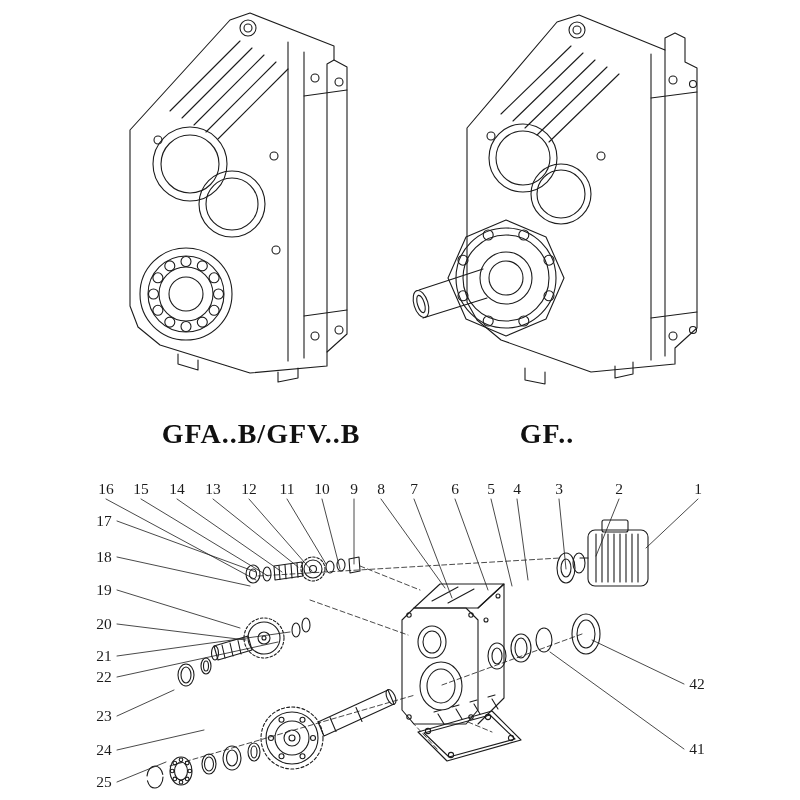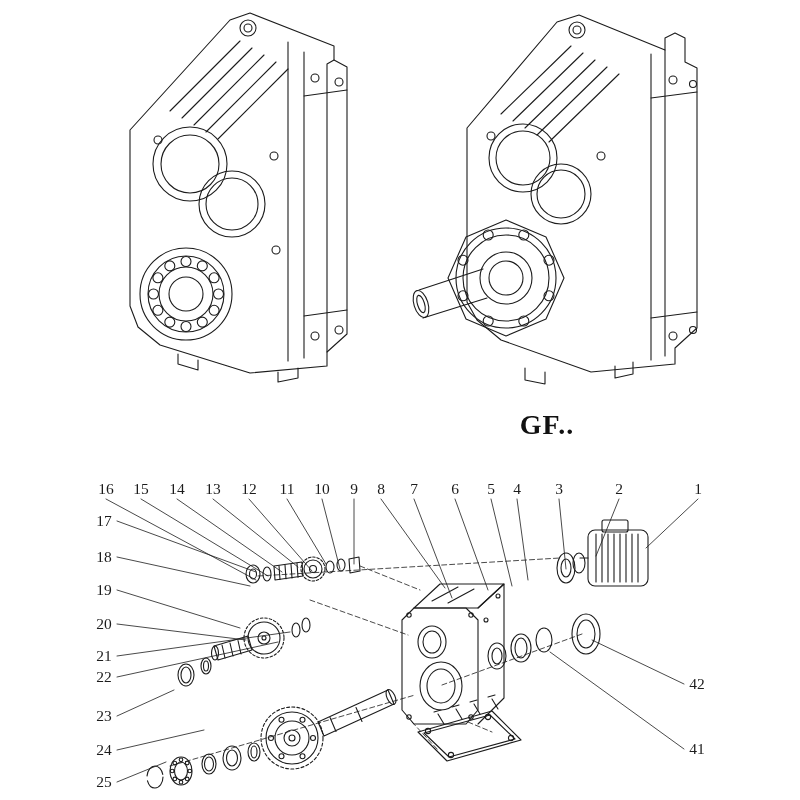--- a/index.html
+++ b/index.html
@@ -9,21 +9,21 @@
   }
   .fig{position:absolute;}
   .fig-left{left:98px;top:4px;}
   .fig-right{left:405px;top:6px;}
   .exploded{left:0;top:470px;}
   .fig-label{
     position:absolute;font-weight:bold;font-size:28px;text-align:center;
     letter-spacing:1px;color:#111;white-space:nowrap;
   }
   .fig-label-left{left:118px;top:418px;width:286px;}
-  .fig-label-right{left:452px;top:409px;width:190px;}
+  .fig-label-right{left:452px;top:418px;width:190px;}
   .ln{stroke:#1c1c1c;fill:none;stroke-width:1.1;stroke-linejoin:round;stroke-linecap:round;}
   .thin{stroke-width:0.8;}
   .callout{font-family:"Liberation Serif",serif;font-size:15.5px;fill:#1c1c1c;}
 </style>
 </head>
 <body>
 
 <div class="page">
 
   <svg class="fig fig-left" width="270" height="392" viewBox="0 0 270 392">
@@ -99,20 +99,21 @@
       <ellipse cx="16" cy="298" rx="3.5" ry="9" transform="rotate(-17 16 298)"></ellipse>
       <circle cx="268" cy="74" r="4"></circle>
         <circle cx="288" cy="78" r="3.5"></circle>
       <circle cx="268" cy="330" r="4"></circle>
         <circle cx="288" cy="324" r="3.5"></circle>
       <path d="M246,92 L292,86 M246,312 L292,306"></path>
       <path d="M120,362 L120,374 L140,378 L140,366 M210,360 L210,372 L228,368 L228,356"></path>
     </g>
   </svg>
 
+  <div class="fig-label fig-label-left">GFA..B/GFV..B</div>
   <div class="fig-label fig-label-right">GF..</div>
 
   <svg class="fig exploded" width="800" height="330" viewBox="0 0 800 330">
 
     <g class="ln thin">
       <path d="M106,29 L256,110 M141,29 L268,106 M177,29 L282,102 M213,29 L298,97
                M249,29 L312,101 M287,29 L326,94 M322,29 L340,99 M354,29 L354,94
                M381,29 L445,118 M414,29 L452,128 M455,29 L488,120 M491,29 L512,116
                M517,29 L528,110 M559,29 L566,99 M619,29 L596,86 M698,29 L646,78"></path>
       <path d="M117,51 L256,102 M117,87 L250,116 M117,120 L240,158 M117,154 L246,170

